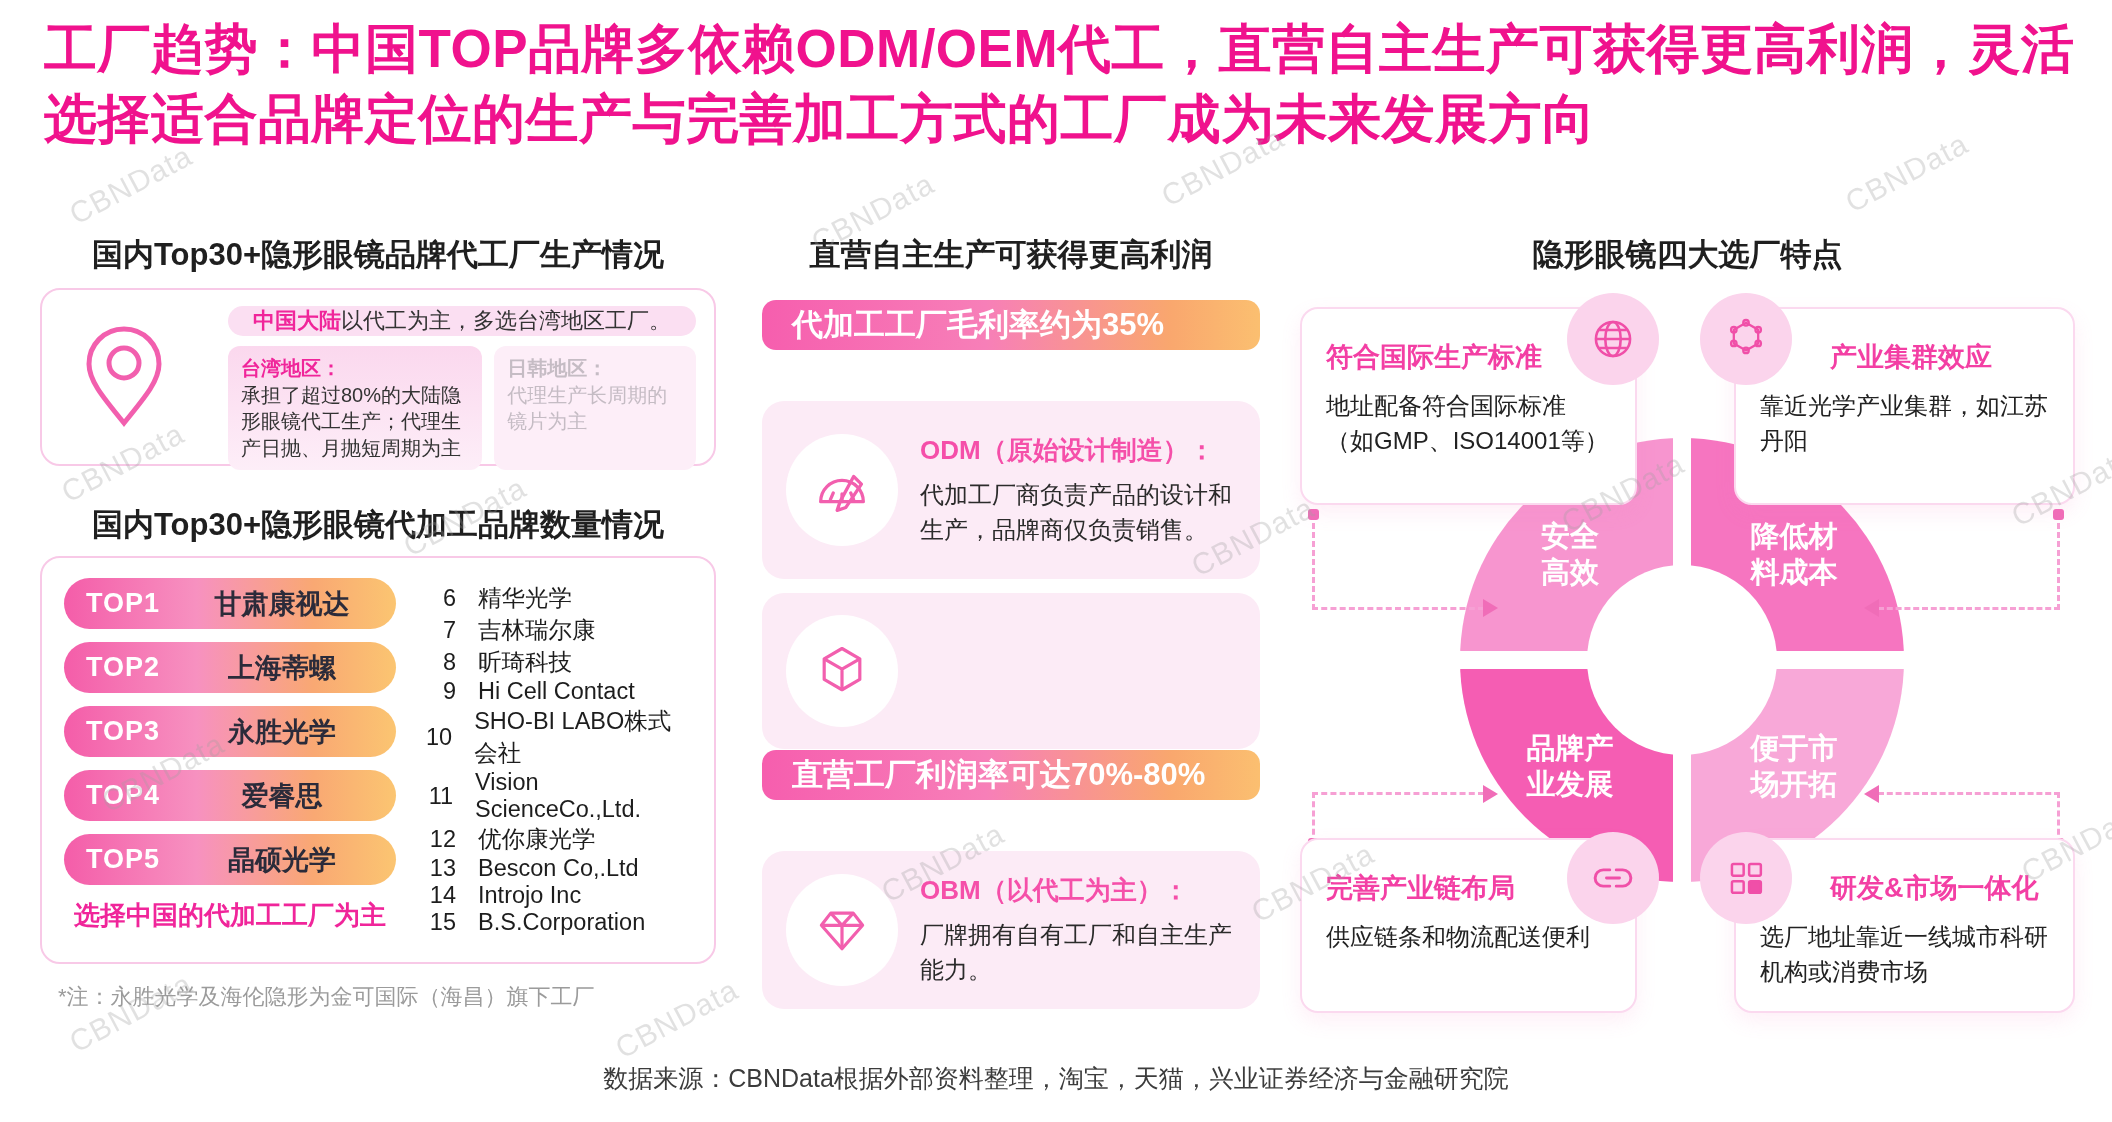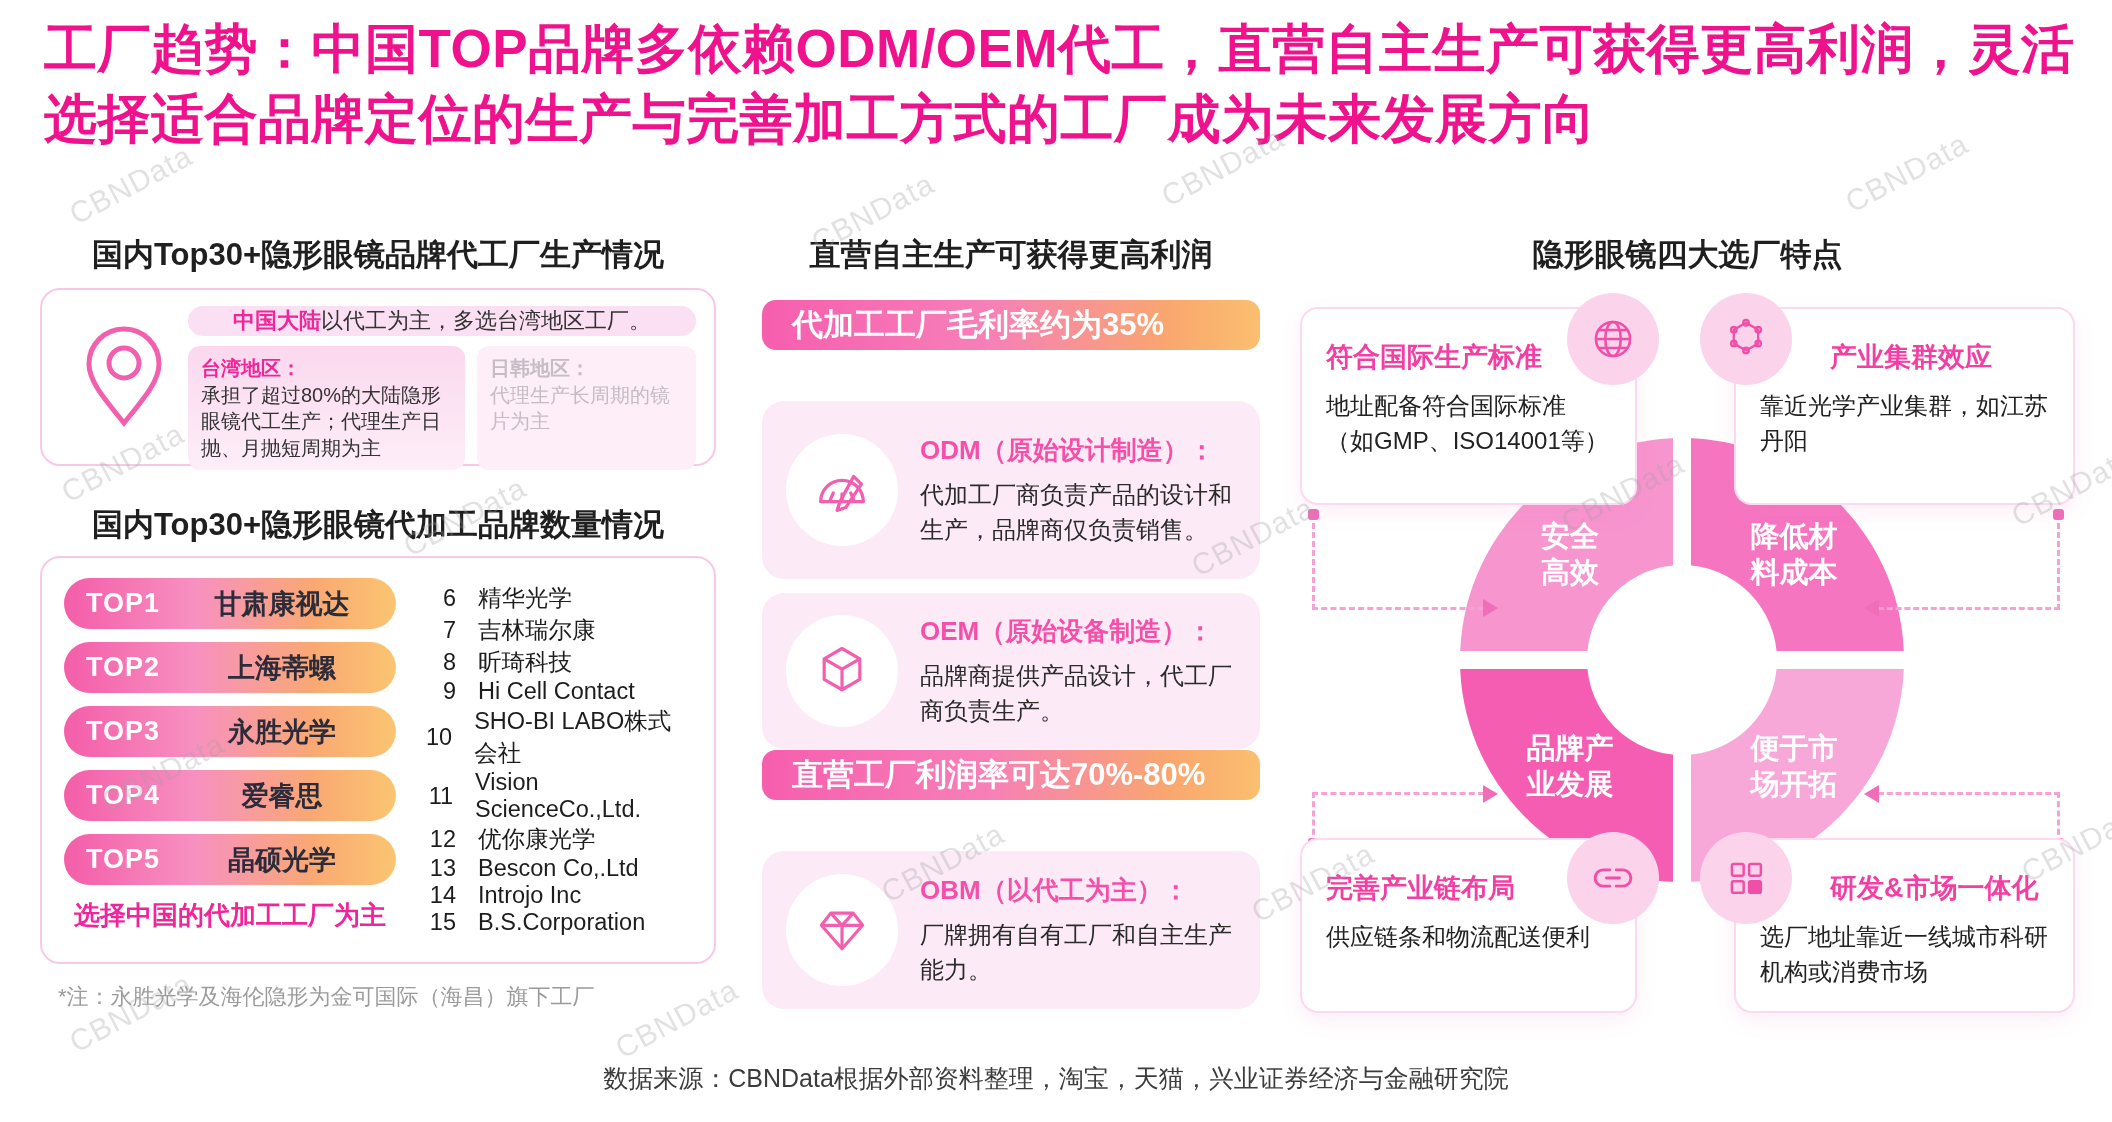--- a/index.html
+++ b/index.html
@@ -9,21 +9,21 @@
   .main-title { position:absolute; left:44px; top:14px; width:2034px; font-size:53px; line-height:1.32;
                 font-weight:800; color:#f0128d; letter-spacing:.5px; z-index:3; }
 
   .sec-title { position:absolute; font-size:31px; font-weight:700; color:#1f1f1f; text-align:center; z-index:3; }
 
   
   .wm { position:absolute; font-size:30px; color:#9f9f9f; opacity:.30; transform:rotate(-28deg);
         letter-spacing:1px; z-index:8; pointer-events:none; }
 
   
-  .card { position:absolute; background:#fff; border:2.5px solid #f8c9e7; border-radius:20px; z-index:3; }
+  .card { position:absolute; background:#fff; border:2.5px solid #f8c9e7; border-radius:20px; z-index:3;gap:40px; }
   .card1 { left:40px; top:288px; width:676px; height:178px; padding:16px 18px; display:flex; align-items:center; }
   .pin-wrap { width:128px; flex:none; display:flex; justify-content:center; align-items:center; }
   .card1-right { flex:1; display:flex; flex-direction:column; gap:10px; height:100%; }
   .pill-note { height:40px; border-radius:22px; background:#fbdff2; display:flex; align-items:center;
                justify-content:center; font-size:22px; color:#333; }
   .pill-note .hl { color:#f0259a; font-weight:700; }
   .box-row { display:flex; gap:12px; flex:1; }
   .box { border-radius:12px; padding:9px 13px; font-size:20px; line-height:1.33; }
   .box-tw { flex:1.3; background:linear-gradient(180deg,#fbd8ee,#fdeef8); color:#333; }
   .box-jk { flex:1; background:#fdeef8; color:#c5bcc4; }
@@ -222,24 +222,20 @@
     </div>
   </div>
 
   <div class="mcard" style="top:580px;height:156px">
     <div class="icon-circle">
       <svg width="60" height="60" viewBox="0 0 64 64" fill="none" stroke="#f25fae" stroke-width="3.4" stroke-linejoin="round">
         <path d="M32 8 l19 11 v22 l-19 11 -19-11 V19 z"></path>
         <path d="M13 19 l19 11 19-11 M32 30 v22"></path>
       </svg>
     </div>
-    <div>
-      <div class="m-title">OEM（原始设备制造）：</div>
-      <div class="m-body">品牌商提供产品设计，代工厂商负责生产。</div>
-    </div>
   </div>
 
   <div class="banner" style="top:750px">直营工厂利润率可达70%-80%</div>
 
   <div class="mcard" style="top:838px;height:158px">
     <div class="icon-circle">
       <svg width="60" height="60" viewBox="0 0 64 64" fill="none" stroke="#f25fae" stroke-width="3.4" stroke-linejoin="round">
         <path d="M20 14 h24 l10 13 -22 25 -22-25 z"></path>
         <path d="M20 14 l12 13 12-13 M10 27 h44 M32 27 v25"></path>
       </svg>

